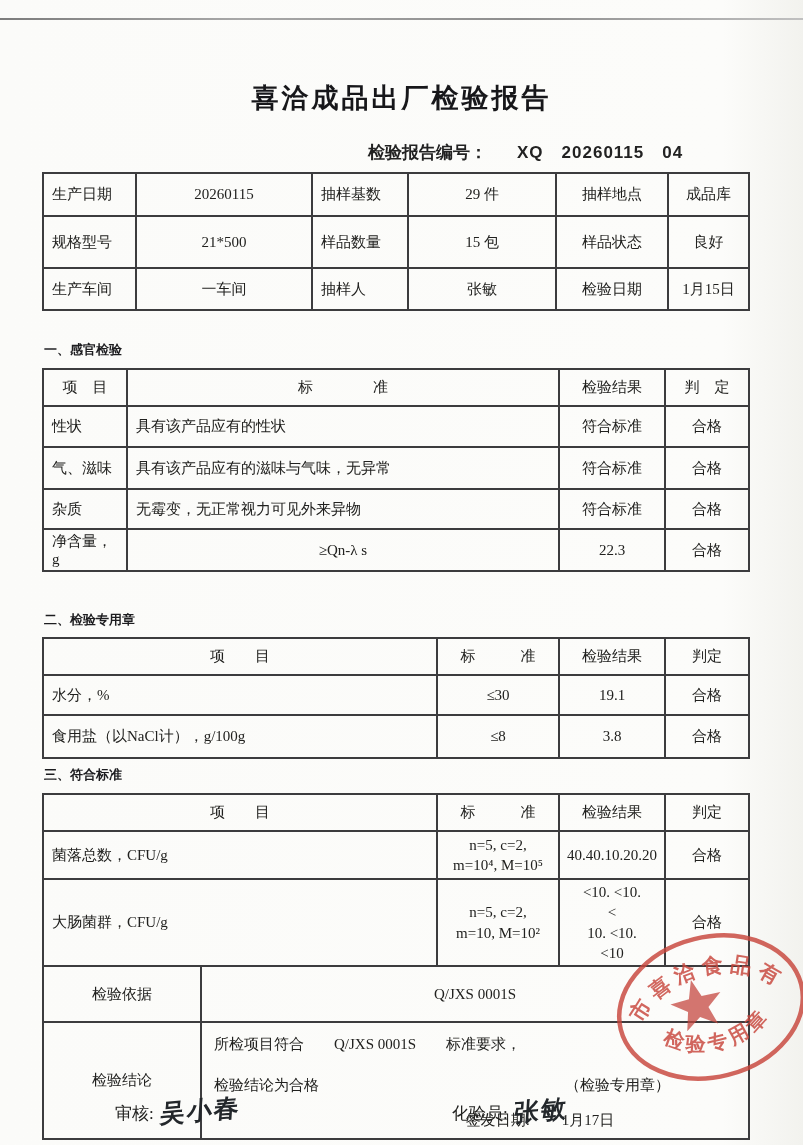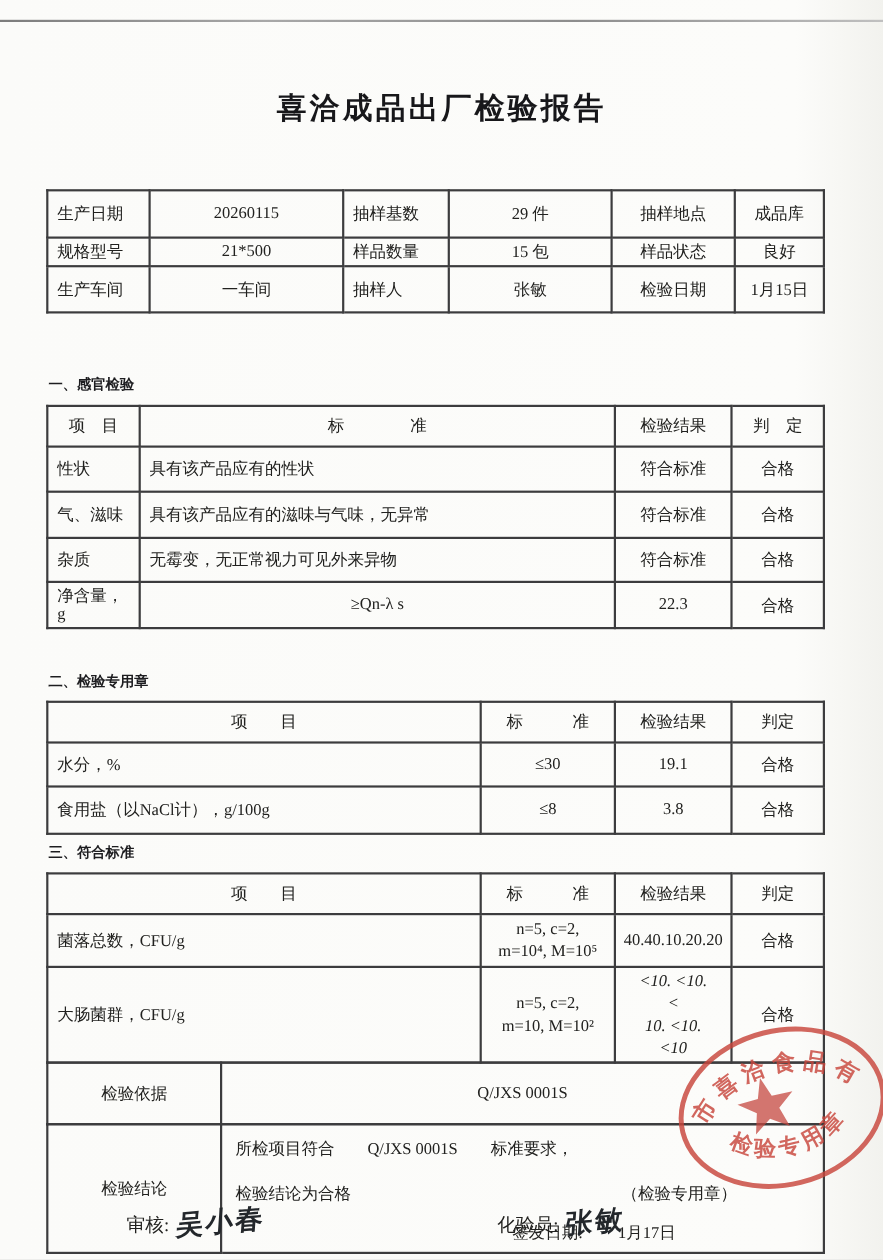--- a/index.html
+++ b/index.html
@@ -45,40 +45,44 @@
 </style>
 </head>
 <body>
 
 <div class="page">
 
   <div class="scanline"></div>
 
   <div class="title">喜洽成品出厂检验报告</div>
 
+  <div class="report-no">
+    <span>检验报告编号：</span>
+    <span class="val">XQ　20260115　04</span>
+  </div>
 
   <table class="rpt" style="top:172px;">
     <colgroup>
         <col style="width:93px">
         <col style="width:176px">
         <col style="width:96px">
         <col style="width:148px">
         <col style="width:112px">
         <col style="width:81px">
       </colgroup>
     <tbody>
     <tr style="height:43px">
       <td class="l">生产日期</td>
       <td class="c">20260115</td>
       <td class="l">抽样基数</td>
       <td class="c">29 件</td>
       <td class="c">抽样地点</td>
       <td class="c">成品库</td>
     </tr>
-    <tr style="height:26px">
+    <tr style="height:52px">
       <td class="l">规格型号</td>
       <td class="c">21*500</td>
       <td class="l">样品数量</td>
       <td class="c">15 包</td>
       <td class="c">样品状态</td>
       <td class="c">良好</td>
     </tr>
     <tr style="height:42px">
       <td class="l">生产车间</td>
       <td class="c">一车间</td>
@@ -182,21 +186,21 @@
         <td class="l">菌落总数，CFU/g</td>
         <td class="c pre">n=5, c=2,
 m=10⁴, M=10⁵</td>
         <td class="c" style="padding:2px 2px;">40.40.10.20.20</td>
         <td class="c">合格</td>
       </tr>
       <tr style="height:45px">
         <td class="l">大肠菌群，CFU/g</td>
         <td class="c pre">n=5, c=2,
 m=10, M=10²</td>
-        <td class="c pre" style="padding:2px 18px;font-style:italic;">&lt;10. &lt;10. &lt;
+        <td class="c pre" style="padding:2px 18px;">&lt;10. &lt;10. &lt;
 10. &lt;10. &lt;10</td>
         <td class="c">合格</td>
       </tr>
     </tbody>
       </table>
 
     <table>
       <colgroup>
           <col style="width:158px">
           <col style="width:548px">

